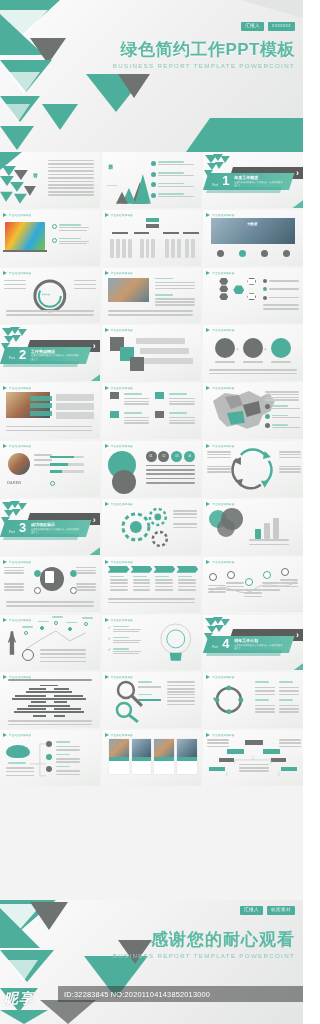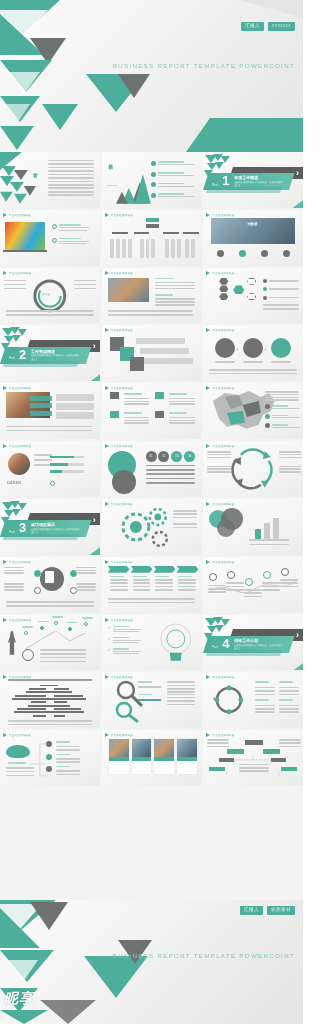--- a/index.html
+++ b/index.html
@@ -102,20 +102,21 @@
       <polygon points="6,104 30,104 18,122" fill="#ffffff" opacity=".6"></polygon>
       <polygon points="42,104 78,104 60,130" fill="#4cae9b"></polygon>
       <polygon points="0,126 34,126 17,150" fill="#4cae9b"></polygon>
       <polygon points="210,118 303,118 303,152 186,152" fill="#4cae9b"></polygon>
       <polygon points="240,0 303,0 303,18" fill="#e3e5e4"></polygon>
     </svg>
     <div class="badges">
       <div class="badge">汇报人</div>
       <div class="badge hollow">xxxxxxx</div>
     </div>
+    <div class="hero-title">绿色简约工作PPT模板</div>
     <div class="hero-sub">BUSINESS REPORT TEMPLATE POWERCOINT</div>
   </div>
 
   <div class="grid" id="grid">
       <div class="slide">
         <svg width="100%" height="100%" viewBox="0 0 100 56" preserveAspectRatio="none" style="position:absolute;inset:0">
       <polygon points="0,0 22,0 0,18" fill="#4cae9b"></polygon>
       <polygon points="2,14 16,14 9,24" fill="#4cae9b"></polygon>
       <polygon points="14,18 28,18 21,28" fill="#6e7270"></polygon>
       <polygon points="0,24 14,24 7,34" fill="#4cae9b"></polygon>
@@ -921,17 +922,21 @@
       <polygon points="84,56 148,56 116,98" fill="#4cae9b"></polygon>
       <polygon points="118,40 152,40 135,64" fill="#6e7270"></polygon>
       <polygon points="0,88 38,88 19,112" fill="#4cae9b"></polygon>
       <polygon points="0,110 48,110 24,124" fill="#4cae9b"></polygon>
       <polygon points="40,100 96,100 68,124" fill="#6e7270" opacity=".85"></polygon>
     </svg>
     <div class="f-badges">
       <div class="badge">汇报人</div>
       <div class="badge hollow">昵图素材</div>
     </div>
+    <div class="f-title">感谢您的耐心观看</div>
     <div class="f-sub">BUSINESS REPORT TEMPLATE POWERCOINT</div>
     <div class="wm">昵享</div>
+    <div class="idbar">
+      <span>ID:32283845 NO:20201104143852013000</span>
+    </div>
   </div>
 
 </div>
 
 </body></html>

